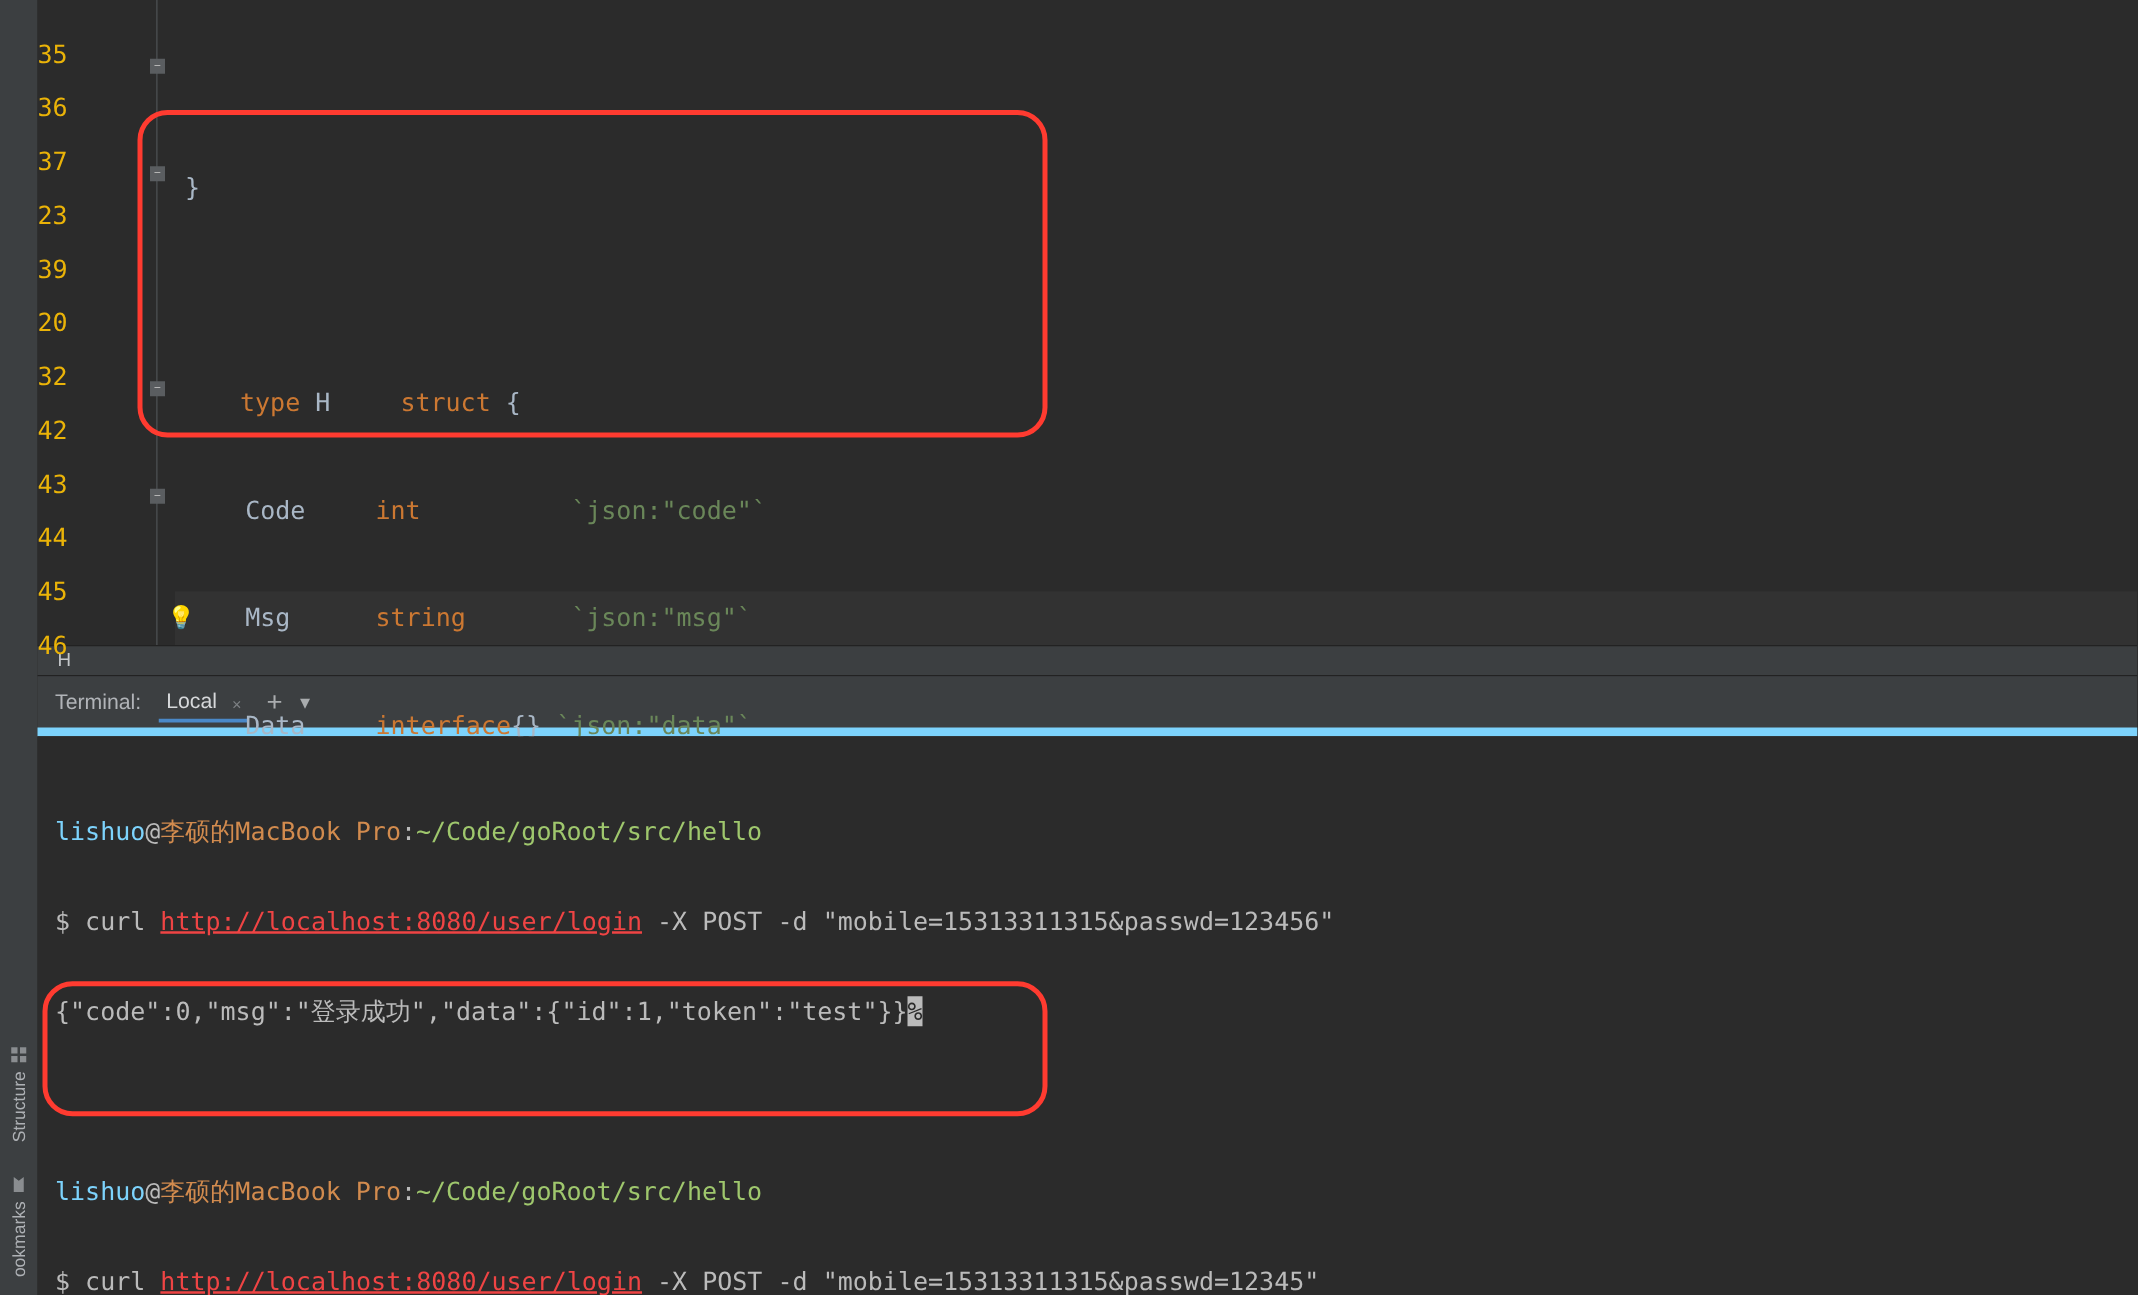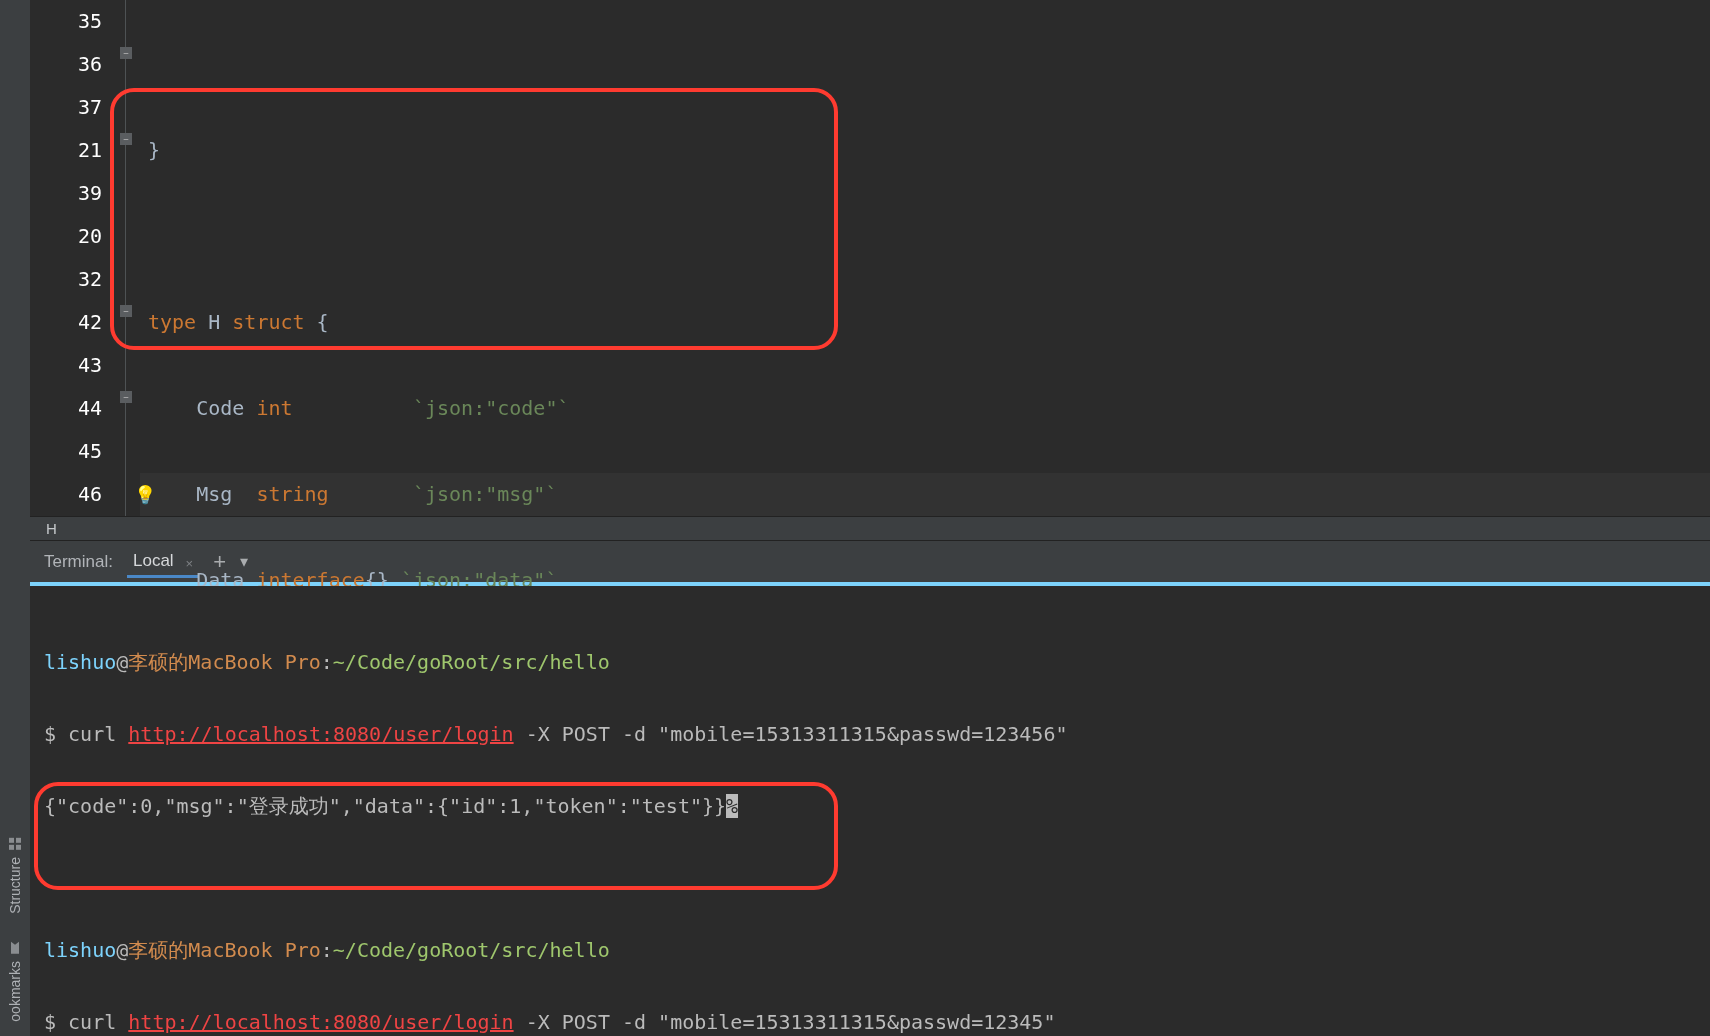--- a/index.html
+++ b/index.html
@@ -2,37 +2,37 @@
 <html><head>
 <meta charset="utf-8">
 <style>
   * { box-sizing: border-box; margin: 0; padding: 0; }
   html, body { width: 1710px; height: 1036px; overflow: hidden; background: #2b2b2b; font-family: "Menlo", "Consolas", monospace; }
   .root { display: flex; width: 100%; height: 100%; }
   .left-gutter { width: 30px; background: #3c3f41; display: flex; flex-direction: column; align-items: center; justify-content: flex-end; }
   .left-gutter .tab { writing-mode: vertical-rl; transform: rotate(180deg); color: #aeb1b5; font-family: sans-serif; font-size: 14px; padding: 14px 0; display: flex; align-items: center; gap: 6px; }
   .main { flex: 1; display: flex; flex-direction: column; }
   .editor { flex: 0 0 auto; background: #2b2b2b; display: flex; font-size: 20px; line-height: 43px; position: relative; }
-  .ln-col { width: 90px; text-align: right; color: #ffffff; padding-right: 18px; user-select: none; }
+  .ln-col { width: 90px; text-align: left; color: #eab308; padding-right: 18px; user-select: none; margin-top: 22px; }
   .fold-col { width: 20px; position: relative; }
   .fold-col .line { position: absolute; left: 5px; top: 0; bottom: 0; width: 1px; background: #4e5254; }
   .fold-col .fold { position: absolute; left: 0; width: 12px; height: 12px; background: #5a5d60; font-size: 9px; color: #bbb; display: flex; align-items: center; justify-content: center; }
   .code-col { flex: 1; white-space: pre; color: #a9b7c6; position: relative; }
   .code-line { padding-left: 8px; }
   .current-line { background: #323232; }
-  .kw { color: #cc7832; }
+  .kw { color: #cc7832; margin-left: 44px; }
   .str { color: #6a8759; }
   .cmt { color: #808080; }
   .hint { color: #787878; background: #343638; font-style: normal; padding: 1px 4px; border-radius: 3px; }
   .func-name { color: #ffc66d; }
   .bulb { position: absolute; left: -6px; font-size: 18px; }
   .red-box { position: absolute; border: 4px solid #ff3b30; border-radius: 24px; pointer-events: none; }
   .annotation { position: absolute; color: #ff3b30; font-size: 26px; font-family: "PingFang SC", sans-serif; }
   .breadcrumb { background: #3c3f41; color: #c4c7ca; font-family: sans-serif; font-size: 15px; padding: 3px 16px; border-top: 1px solid #222; border-bottom: 1px solid #222; }
-  .term-header { background: #3c3f41; display: flex; align-items: center; gap: 14px; padding: 4px 14px; font-family: sans-serif; font-size: 17px; color: #b1b4b8; border-bottom: 4px solid #7dd3fc; }
+  .term-header { background: #3c3f41; display: flex; align-items: center; gap: 14px; padding: 4px 14px; font-family: sans-serif; font-size: 17px; color: #b1b4b8; border-bottom: 7px solid #7dd3fc; }
   .term-header .tab-local { color: #d6d8da; padding: 6px 6px 4px; border-bottom: 3px solid #4a88c7; display: flex; align-items: flex-end; gap: 12px; }
   .term-header .close-x { color: #7d8084; font-size: 13px; }
   .term-body { flex: 1; background: #2b2b2b; color: #bbbbbb; font-size: 20px; line-height: 36px; white-space: pre; padding: 22px 14px 0; position: relative; }
   .term-user { color: #7dd3fc; }
   .term-at { color: #bbbbbb; }
   .term-host { color: #d28b4e; }
   .term-path { color: #9fc76d; }
   .term-url { color: #ef4444; text-decoration: underline; }
   .term-cursor { background: #bbbbbb; color: #2b2b2b; }
   .icon { width: 14px; height: 14px; display: inline-block; }
@@ -59,21 +59,21 @@
     </div>
   </div>
 
   <div class="main">
 
     <div class="editor" style="height:516px;">
       <div class="ln-col">
         <div>35</div>
         <div>36</div>
         <div>37</div>
-        <div>21</div>
+        <div>23</div>
         <div>39</div>
         <div>20</div>
         <div>32</div>
         <div>42</div>
         <div>43</div>
         <div>44</div>
         <div>45</div>
         <div>46</div>
       </div>
       <div class="fold-col">

